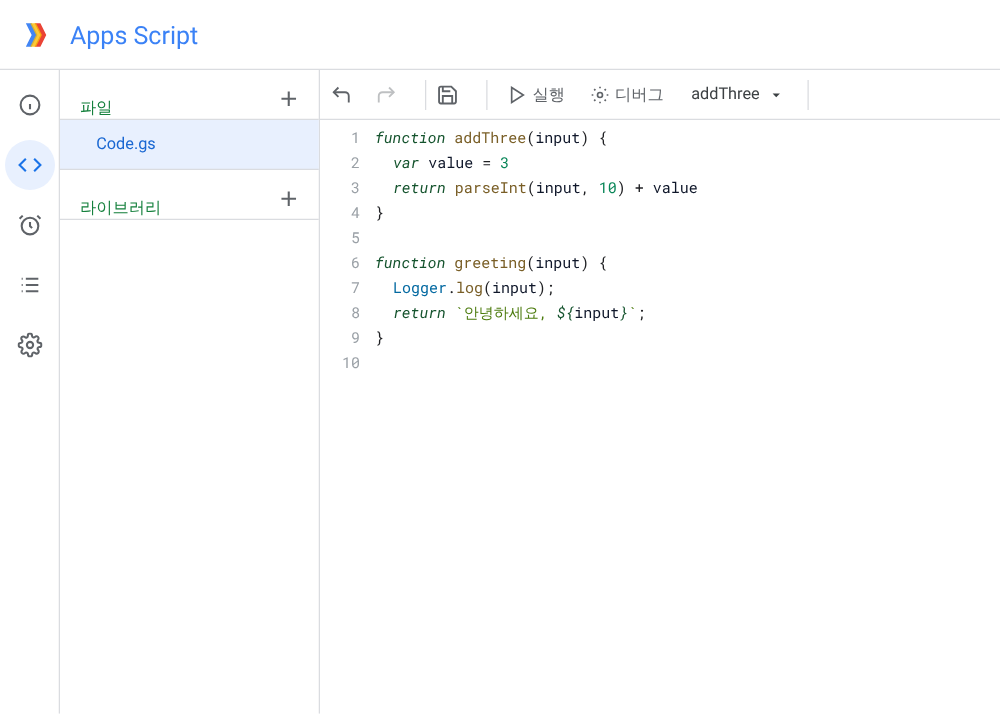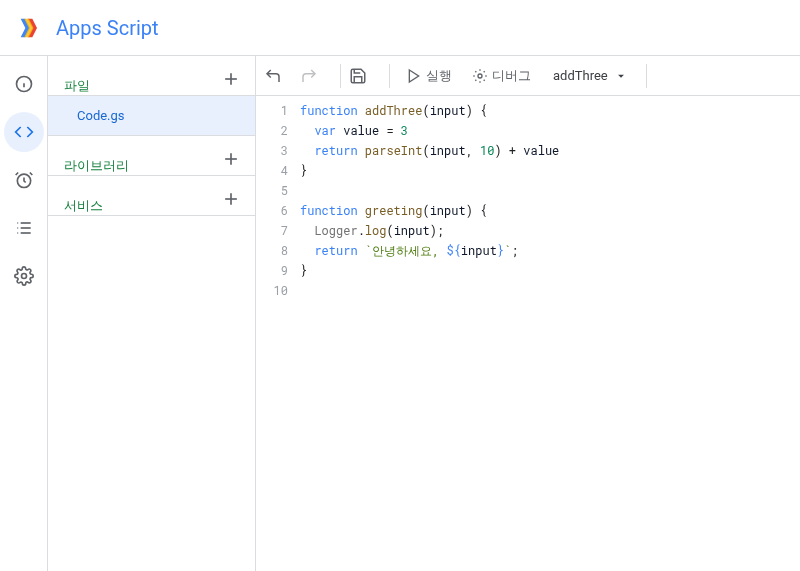--- a/index.html
+++ b/index.html
@@ -18,21 +18,21 @@
 .file-item { padding: 0 29px; height: 40px; display: flex; align-items: center; background: #e8f0fe; color: #1967d2; font-size: 13px; cursor: pointer; border-bottom: 1px solid #dadce0; }
 .main { flex: 1; display: flex; flex-direction: column; }
 .toolbar { display: flex; align-items: center; height: 40px; padding: 0 8px; border-bottom: 1px solid #dadce0; gap: 4px; }
 .tb-btn { display: flex; align-items: center; justify-content: flex-start; height: 32px; padding: 0 8px; cursor: pointer; color: #5f6368; border-radius: 4px; font-size: 13px; gap: 4px; }
 .tb-btn.icon-only { width: 32px; padding: 0; }
 .tb-sep { width: 1px; height: 24px; background: #dadce0; margin: 0 4px; }
 .fn-select { display: flex; align-items: center; gap: 6px; padding: 0 10px; font-size: 13px; color: #3c4043; cursor: pointer; }
 .editor { flex: 1; display: flex; font-family: 'Roboto Mono', Menlo, Consolas, monospace; font-size: 12px; line-height: 20px; background: #fff; overflow: auto; }
 .gutter { width: 44px; text-align: right; color: #9aa0a6; padding: 4px 12px 4px 0; user-select: none; }
 .code { flex: 1; padding: 4px 0; white-space: pre; }
-.kw { color: #3b82f6; } .str { color: #4d7c0f; } .nm { color: #0f172a; } .fn { color: #795e26; } .num { color: #098658; } .typ { color: #737373; }
+.kw { color: #14532d; font-style: italic; } .str { color: #4d7c0f; } .nm { color: #0f172a; } .fn { color: #795e26; } .num { color: #098658; } .typ { color: #0369a1; }
 </style>
 </head>
 <body>
 
 <div class="header">
   <svg class="logo" viewBox="0 0 24 24">
       <path fill="#4285f4" d="M4 4h4l4 8-4 8H4l4-8z"></path>
       <path fill="#ea4335" d="M10 4h4l4 8-4 8h-4l4-8z"></path>
       <path fill="#fbbc04" d="M7 4h4l4 8-4 8H7l4-8z" opacity="0.8"></path>
     </svg>
@@ -92,29 +92,20 @@
     <div class="file-item">Code.gs</div>
     <div class="sidebar-section-header">
       <span>라이브러리</span>
       <div class="add-btn">
           <svg width="20" height="20" viewBox="0 0 24 24" fill="none" stroke="currentColor" stroke-width="2">
             <line x1="12" y1="5" x2="12" y2="19"></line>
             <line x1="5" y1="12" x2="19" y2="12"></line>
           </svg>
         </div>
     </div>
-    <div class="sidebar-section-header">
-      <span>서비스</span>
-      <div class="add-btn">
-          <svg width="20" height="20" viewBox="0 0 24 24" fill="none" stroke="currentColor" stroke-width="2">
-            <line x1="12" y1="5" x2="12" y2="19"></line>
-            <line x1="5" y1="12" x2="19" y2="12"></line>
-          </svg>
-        </div>
-    </div>
   </div>
 
   <div class="main">
     <div class="toolbar">
       <div class="tb-btn icon-only">
           <svg width="18" height="18" viewBox="0 0 24 24" fill="none" stroke="currentColor" stroke-width="2">
             <polyline points="9 14 4 9 9 4"></polyline>
             <path d="M20 20v-7a4 4 0 00-4-4H4"></path>
           </svg>
         </div>

